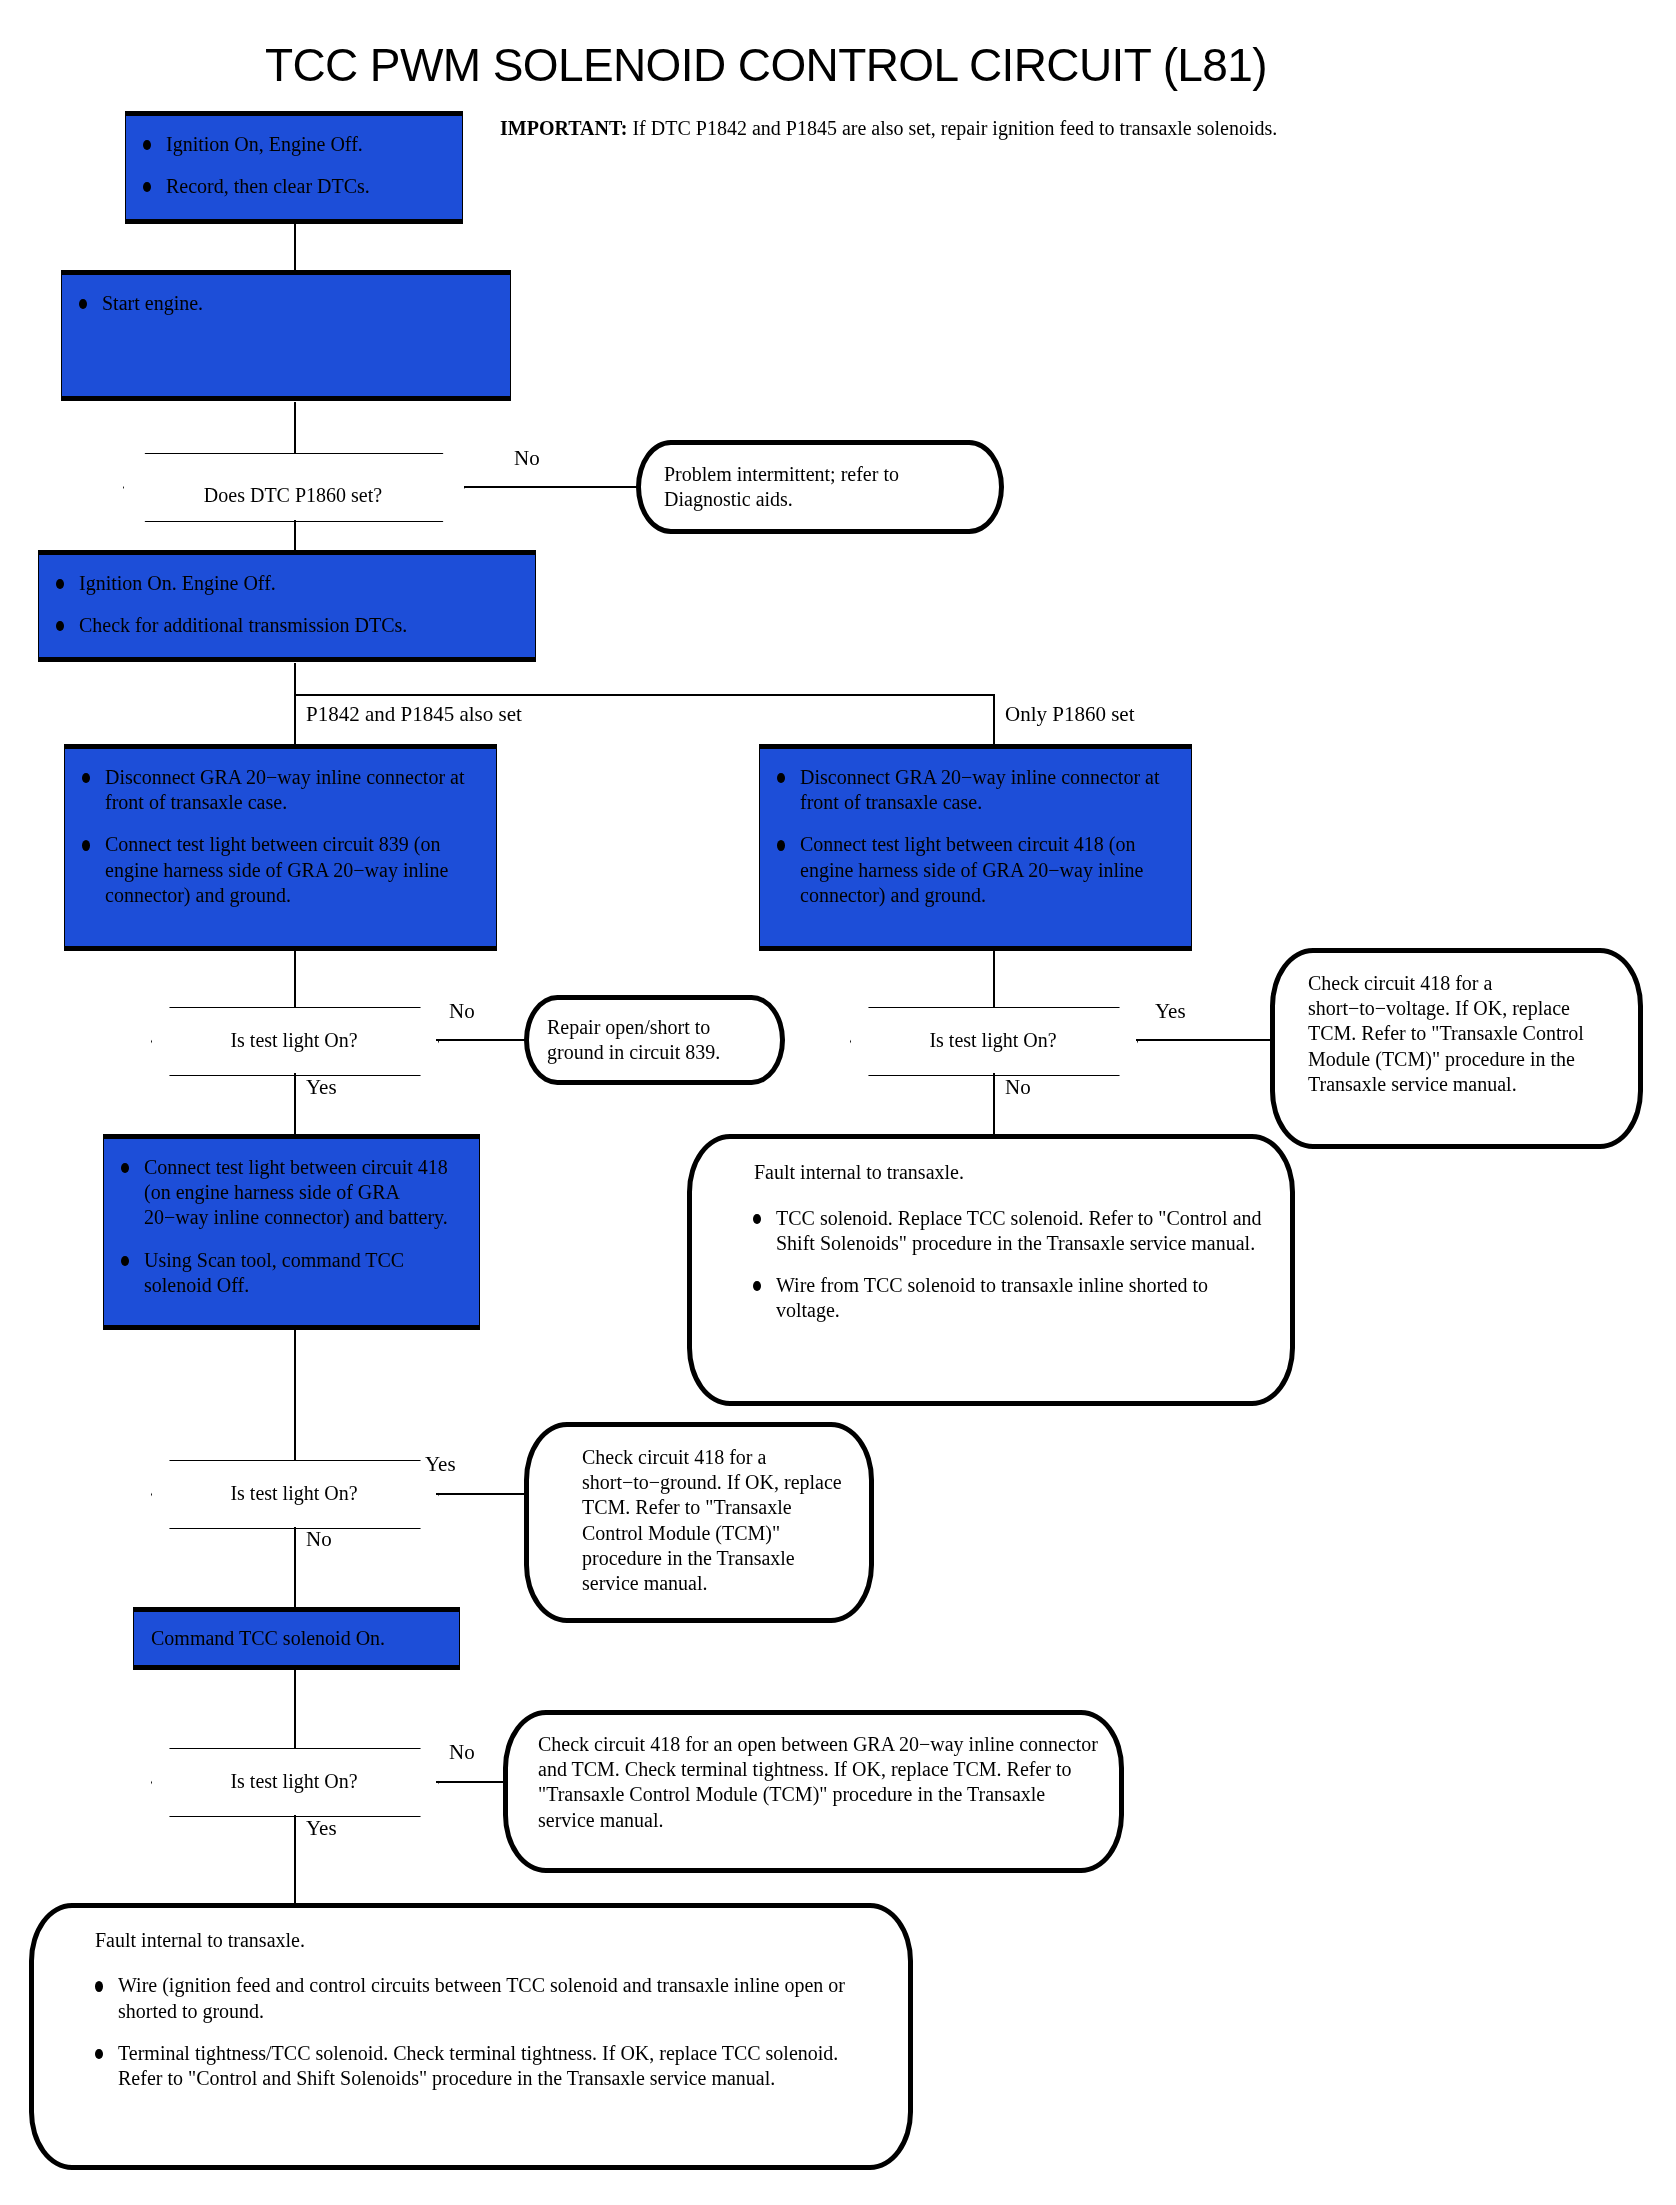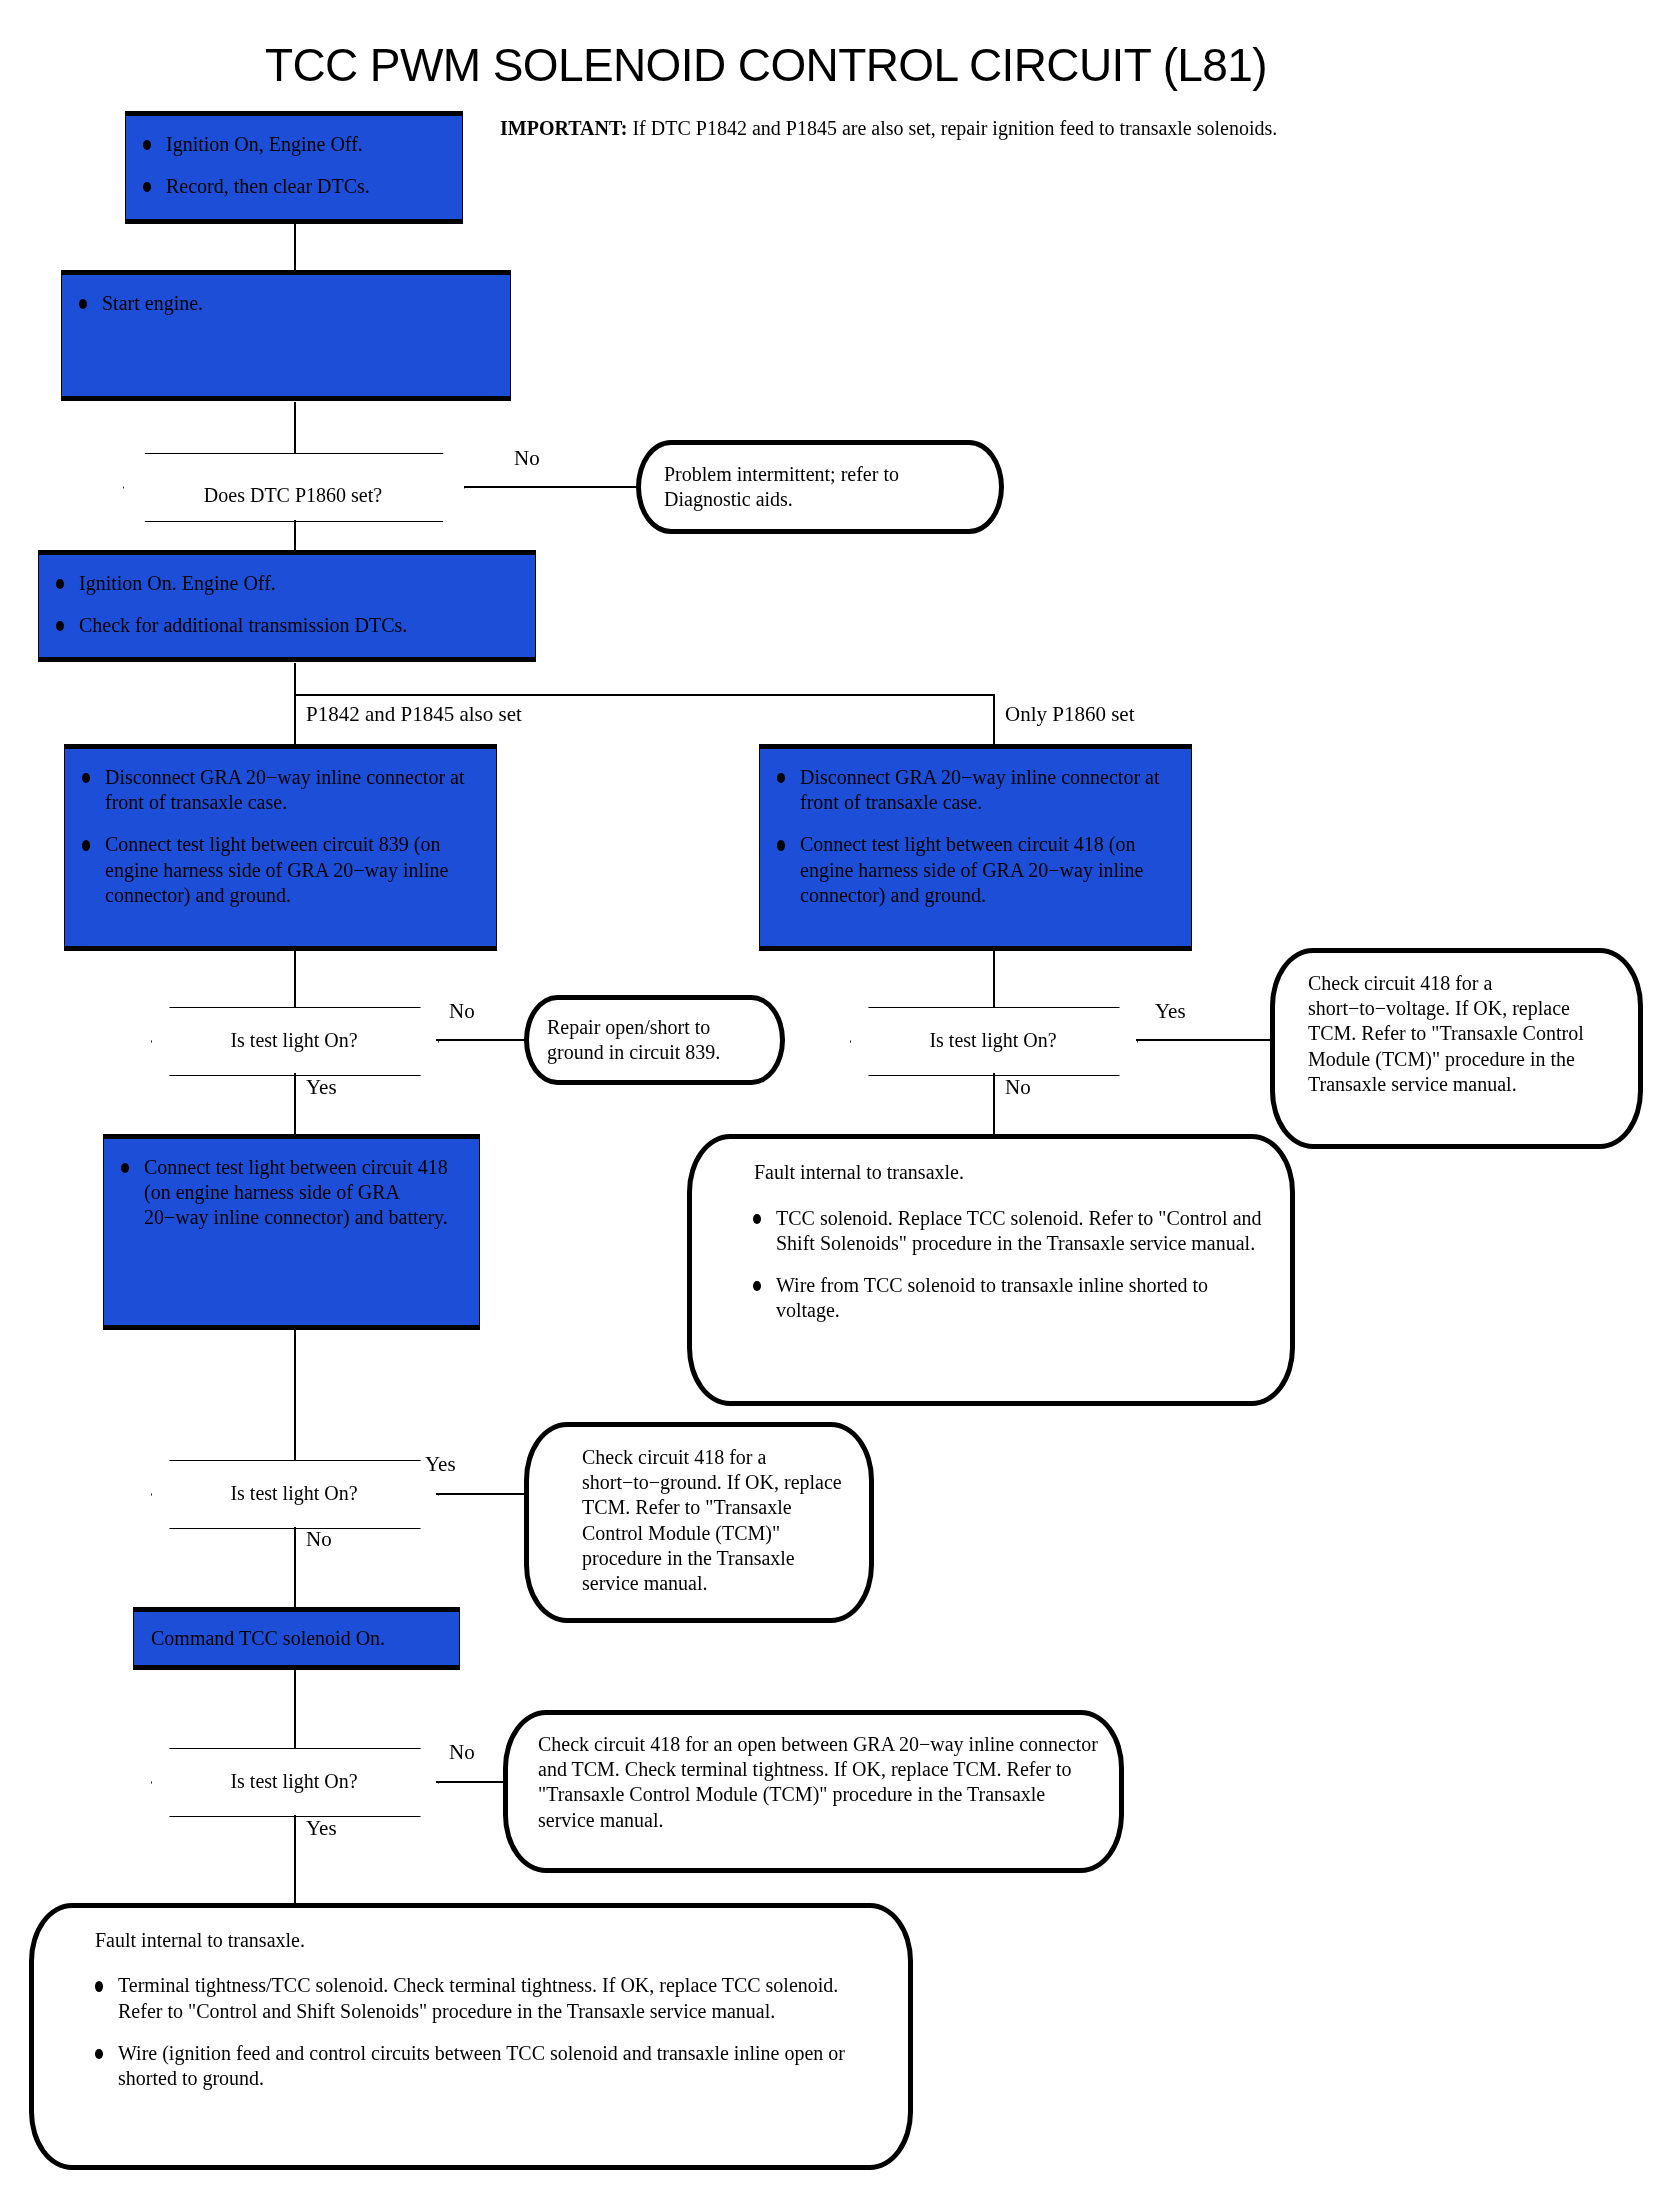--- a/index.html
+++ b/index.html
@@ -184,20 +184,21 @@
     <div class="plain" style="padding:20.7px 0 0 62px;">Fault internal to transaxle.</div>
     <ul class="bl" style="padding:20.7px 24px 0 55px;">
       <li>TCC solenoid. Replace TCC solenoid. Refer to "Control and Shift Solenoids" procedure in the Transaxle service manual.</li>
       <li>Wire from TCC solenoid to transaxle inline shorted to voltage.</li>
     </ul>
   </div>
 
   <div class="abs rect pad" style="left:103px;top:1134px;width:377px;height:196px;">
     <ul class="bl">
       <li>Connect test light between circuit 418 (on engine harness side of GRA 20−way inline connector) and battery.</li>
+      <li>Using Scan tool, command TCC solenoid Off.</li>
     </ul>
   </div>
 
   <div class="vline" style="left:294px;top:1330px;height:130px;"></div>
 
   <div class="hexwrap" style="left:151px;top:1460px;width:286px;height:67px;">
     <div class="hex" style="width:286px;height:67px;"></div>
     <div class="hexlabel">Is test light On?</div>
   </div>
 
@@ -228,19 +229,19 @@
   <div class="abs round" style="left:503px;top:1710px;width:621px;height:163px;">
     <div class="plain" style="padding:17px 18px 0 30px;">Check circuit 418 for an open between GRA 20−way inline connector and TCM. Check terminal tightness. If OK, replace TCM. Refer to "Transaxle Control Module (TCM)" procedure in the Transaxle service manual.</div>
   </div>
 
   <div class="vline" style="left:294px;top:1815px;height:89px;"></div>
   <div class="edgelabel" style="left:306px;top:1816px;">Yes</div>
 
   <div class="abs round" style="left:29px;top:1903px;width:884px;height:267px;">
     <div class="plain" style="padding:19.5px 0 0 61px;">Fault internal to transaxle.</div>
     <ul class="bl" style="padding:20.7px 24px 0 55px;">
+      <li>Wire (ignition feed and control circuits between TCC solenoid and transaxle inline open or shorted to ground.</li>
       <li>Terminal tightness/TCC solenoid. Check terminal tightness. If OK, replace TCC solenoid. Refer to "Control and Shift Solenoids" procedure in the Transaxle service manual.</li>
-      <li>Wire (ignition feed and control circuits between TCC solenoid and transaxle inline open or shorted to ground.</li>
     </ul>
   </div>
 
 </div>
 
 
 </body></html>

